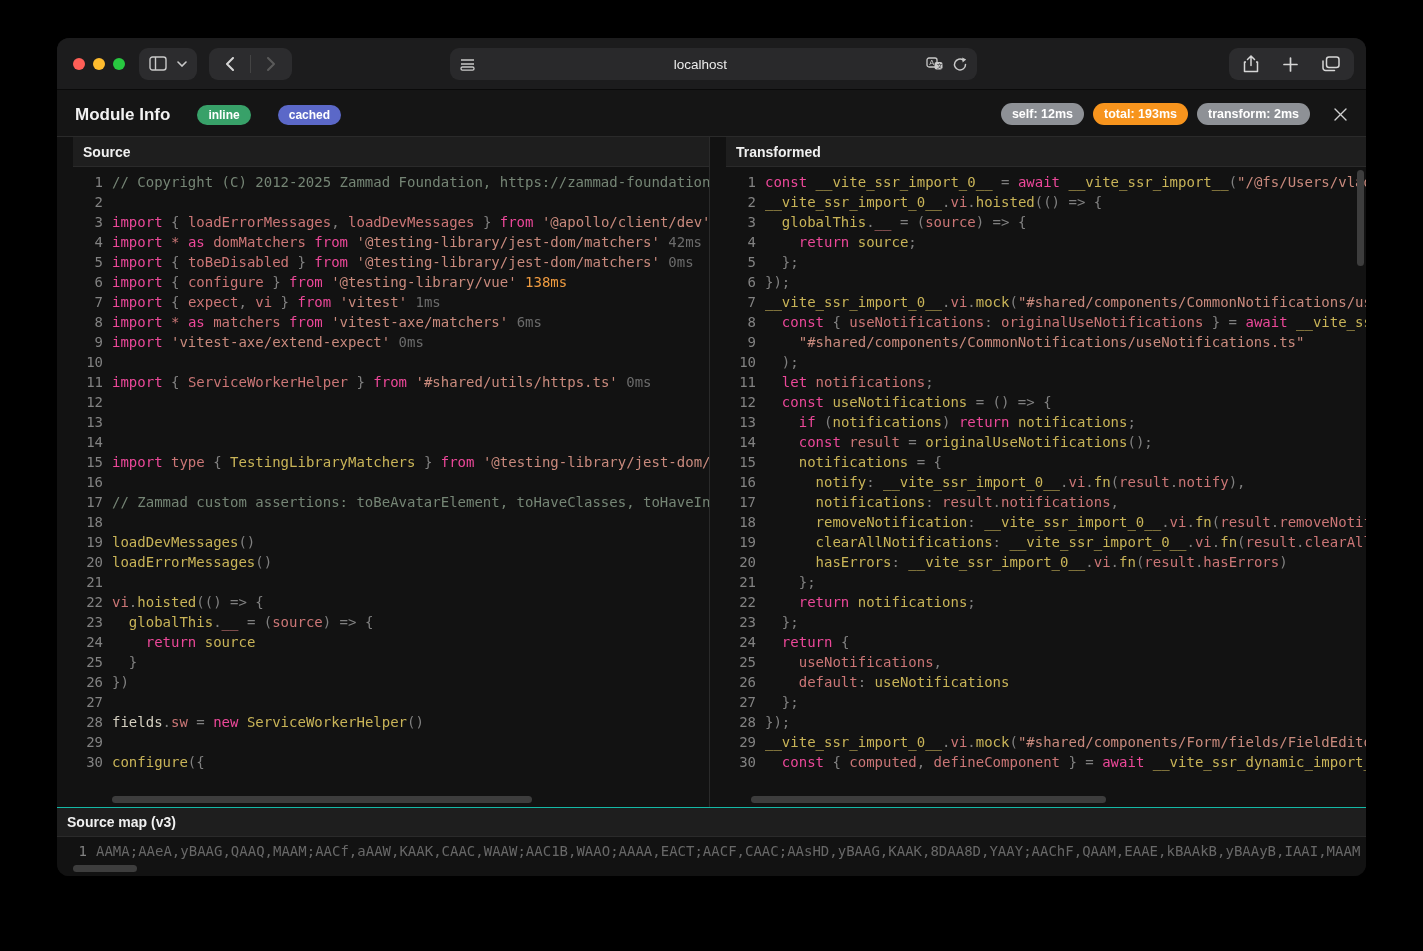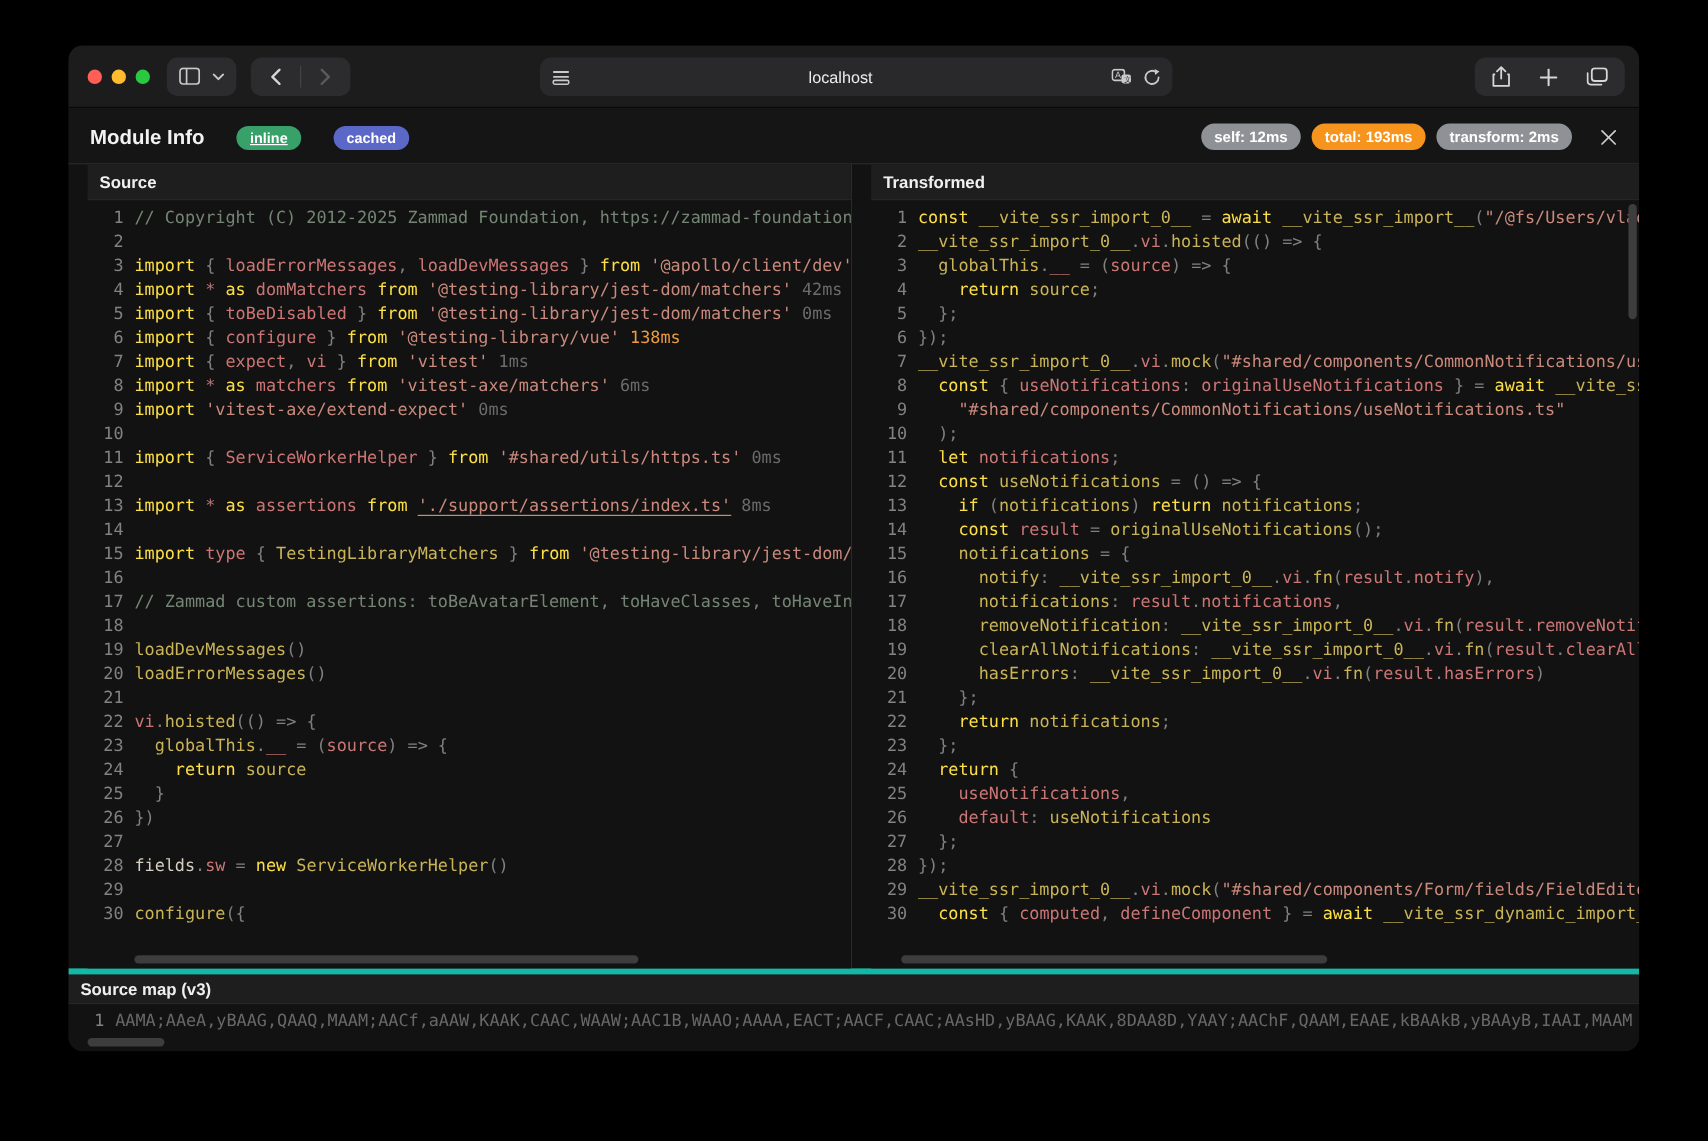--- a/index.html
+++ b/index.html
@@ -27,21 +27,21 @@
   .url-text { flex:1; text-align:center; color:#ececec; font-size:13.5px; }
   .right-group { position:absolute; right:12px; top:10px; height:32px; background:#2c2c2e;
                  border-radius:9px; display:flex; align-items:center; gap:24px; padding:0 14px; }
 
   
   .module-header { flex:0 0 auto; background:#151515; border-bottom:1px solid #2a2a2a;
                    padding:13px 18px 11px; }
   .mh-row1 { display:flex; align-items:flex-end; gap:27px; }
   .mh-title { font-size:17px; font-weight:700; color:#f2f2f2; }
   .badge { border-radius:11px; padding:3px 11px; font-size:12px; font-weight:700; color:#fff; }
-  .badge.green  { background:#38a169;text-decoration:underline; }
+  .badge.green  { background:#38a169; }
   .badge.indigo { background:#5b68c8; }
   .mh-right { margin-left:auto; display:flex; align-items:center; gap:9px; }
   .pill { border-radius:12px; padding:4px 11px; font-size:12.5px; font-weight:700; color:#fff; }
   .pill.gray   { background:#8e9196; }
   .pill.orange { background:#f7941d; }
   .close-btn { margin-left:14px; cursor:pointer; display:flex; }
   .mh-path { margin-top:7px; font-family:"DejaVu Sans Mono", monospace;
              font-size:13.5px; color:#9d9d9d; }
 
   
@@ -51,41 +51,41 @@
   .panel.transformed { flex:1; }
   .panel-header { flex:0 0 30px; background:#1e1e1e; border-bottom:1px solid #2a2a2a;
                   display:flex; align-items:center; padding:0 10px;
                   font-size:14px; font-weight:700; color:#f0f0f0; }
   .code { flex:1; background:#121212; padding-top:5px; overflow:hidden; position:relative;
           font-family:"DejaVu Sans Mono", monospace; font-size:14px; line-height:20px; }
   .line { display:flex; height:20px; white-space:pre; }
   .ln { flex:0 0 30px; text-align:right; color:#828282; margin-right:9px; }
   .lc { white-space:pre; }
 
-  .tok-k { color:#fde047;margin-top:44px; }            
+  .tok-k { color:#ec4899;margin-top:44px; }            
   .tok-i { color:#cb7676; }            
   .tok-s { color:#c98a7d; }            
   .tok-f { color:#c9b458; }            
   .tok-c { color:#758575; }            
   .tok-p { color:#808080; }            
   .tok-d { color:#d4cfc0; }            
   .tok-m { color:#6b6b6b; }            
   .tok-o { color:#ee9b40; }            
   .tok-l { color:#c98a7d; text-decoration:underline; text-underline-offset:3px; cursor:pointer; }
   .tok-sm { color:#686868; }           
 
   .hscroll { position:absolute; bottom:4px; height:7px; background:#3d3d3d; border-radius:4px; }
   .hscroll.src { left:39px; width:420px; }
   .hscroll.tr  { left:25px; width:355px; }
   .vscroll { position:absolute; top:3px; right:2px; width:7px; height:96px;
              background:#3d3d3d; border-radius:4px; }
 
   
   .sourcemap { flex:0 0 auto; }
-  .sm-header { height:30px; background:#1e1e1e; border-top:5px solid #14b8a6;
+  .sm-header { height:30px; background:#1e1e1e; border-top:1px solid #14b8a6;
                border-bottom:1px solid #2a2a2a; display:flex; align-items:center;
                padding:0 10px; font-size:14px; font-weight:700; color:#f0f0f0; }
   .sm-body { background:#121212; height:39px; padding-top:4px; position:relative;
              font-family:"DejaVu Sans Mono", monospace; font-size:14px; line-height:20px;
              overflow:hidden; }
   .sm-scroll { position:absolute; bottom:4px; left:16px; width:64px; height:7px;
                background:#3d3d3d; border-radius:4px; }
 
   svg { display:block; }
 </style>
@@ -205,21 +205,21 @@
           <div class="line"><span class="ln">3</span><span class="lc"><span class="tok-k">import </span><span class="tok-p">{ </span><span class="tok-i">loadErrorMessages</span><span class="tok-p">, </span><span class="tok-i">loadDevMessages</span><span class="tok-p"> } </span><span class="tok-k">from </span><span class="tok-s">'@apollo/client/dev'</span></span></div>
           <div class="line"><span class="ln">4</span><span class="lc"><span class="tok-k">import </span><span class="tok-i">*</span><span class="tok-k"> as </span><span class="tok-i">domMatchers</span><span class="tok-k"> from </span><span class="tok-s">'@testing-library/jest-dom/matchers'</span><span class="tok-m"> 42ms</span></span></div>
           <div class="line"><span class="ln">5</span><span class="lc"><span class="tok-k">import </span><span class="tok-p">{ </span><span class="tok-i">toBeDisabled</span><span class="tok-p"> } </span><span class="tok-k">from </span><span class="tok-s">'@testing-library/jest-dom/matchers'</span><span class="tok-m"> 0ms</span></span></div>
           <div class="line"><span class="ln">6</span><span class="lc"><span class="tok-k">import </span><span class="tok-p">{ </span><span class="tok-i">configure</span><span class="tok-p"> } </span><span class="tok-k">from </span><span class="tok-s">'@testing-library/vue'</span><span class="tok-o"> 138ms</span></span></div>
           <div class="line"><span class="ln">7</span><span class="lc"><span class="tok-k">import </span><span class="tok-p">{ </span><span class="tok-i">expect</span><span class="tok-p">, </span><span class="tok-i">vi</span><span class="tok-p"> } </span><span class="tok-k">from </span><span class="tok-s">'vitest'</span><span class="tok-m"> 1ms</span></span></div>
           <div class="line"><span class="ln">8</span><span class="lc"><span class="tok-k">import </span><span class="tok-i">*</span><span class="tok-k"> as </span><span class="tok-i">matchers</span><span class="tok-k"> from </span><span class="tok-s">'vitest-axe/matchers'</span><span class="tok-m"> 6ms</span></span></div>
           <div class="line"><span class="ln">9</span><span class="lc"><span class="tok-k">import </span><span class="tok-s">'vitest-axe/extend-expect'</span><span class="tok-m"> 0ms</span></span></div>
           <div class="line"><span class="ln">10</span><span class="lc"></span></div>
           <div class="line"><span class="ln">11</span><span class="lc"><span class="tok-k">import </span><span class="tok-p">{ </span><span class="tok-i">ServiceWorkerHelper</span><span class="tok-p"> } </span><span class="tok-k">from </span><span class="tok-s">'#shared/utils/https.ts'</span><span class="tok-m"> 0ms</span></span></div>
           <div class="line"><span class="ln">12</span><span class="lc"></span></div>
-          <div class="line"><span class="ln">13</span><span class="lc"><span class="tok-k">import </span><span class="tok-i">*</span><span class="tok-k"> as </span><span class="tok-i">assertions</span><span class="tok-k"> from </span><span class="tok-l">'./support/assertions/index.ts'</span><span class="tok-m"> 8ms</span></span></div>
+          <div class="line"><span class="ln">13</span></div>
           <div class="line"><span class="ln">14</span><span class="lc"></span></div>
           <div class="line"><span class="ln">15</span><span class="lc"><span class="tok-k">import </span><span class="tok-i">type </span><span class="tok-p">{ </span><span class="tok-f">TestingLibraryMatchers</span><span class="tok-p"> } </span><span class="tok-k">from </span><span class="tok-s">'@testing-library/jest-dom/matchers'</span></span></div>
           <div class="line"><span class="ln">16</span><span class="lc"></span></div>
           <div class="line"><span class="ln">17</span><span class="lc"><span class="tok-c">// Zammad custom assertions: toBeAvatarElement, toHaveClasses, toHaveInlineStyle</span></span></div>
           <div class="line"><span class="ln">18</span><span class="lc"></span></div>
           <div class="line"><span class="ln">19</span><span class="lc"><span class="tok-f">loadDevMessages</span><span class="tok-p">()</span></span></div>
           <div class="line"><span class="ln">20</span><span class="lc"><span class="tok-f">loadErrorMessages</span><span class="tok-p">()</span></span></div>
           <div class="line"><span class="ln">21</span><span class="lc"></span></div>
           <div class="line"><span class="ln">22</span><span class="lc"><span class="tok-i">vi</span><span class="tok-p">.</span><span class="tok-f">hoisted</span><span class="tok-p">(() =&gt; {</span></span></div>
           <div class="line"><span class="ln">23</span><span class="lc"><span class="tok-d">  </span><span class="tok-f">globalThis</span><span class="tok-p">.</span><span class="tok-i">__</span><span class="tok-p"> = (</span><span class="tok-i">source</span><span class="tok-p">) =&gt; {</span></span></div>

